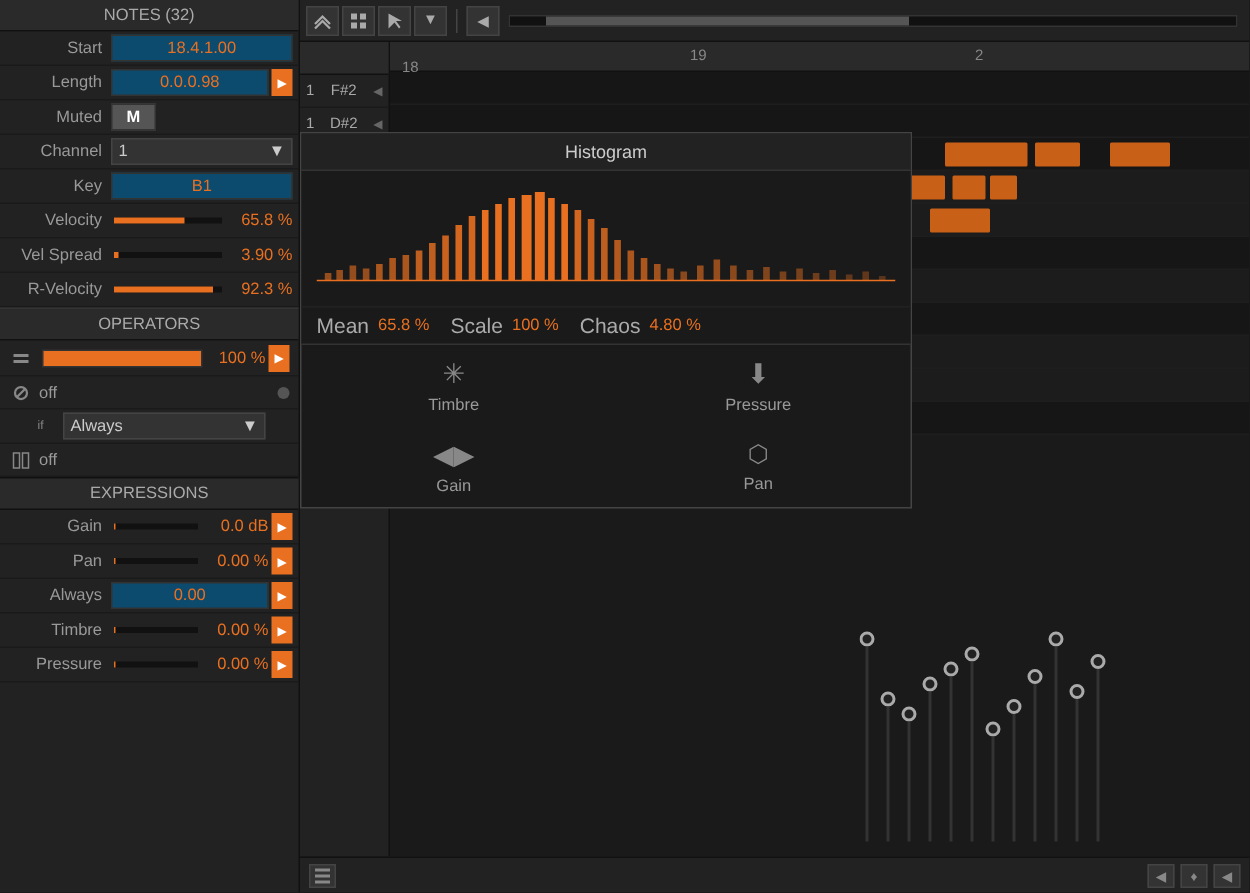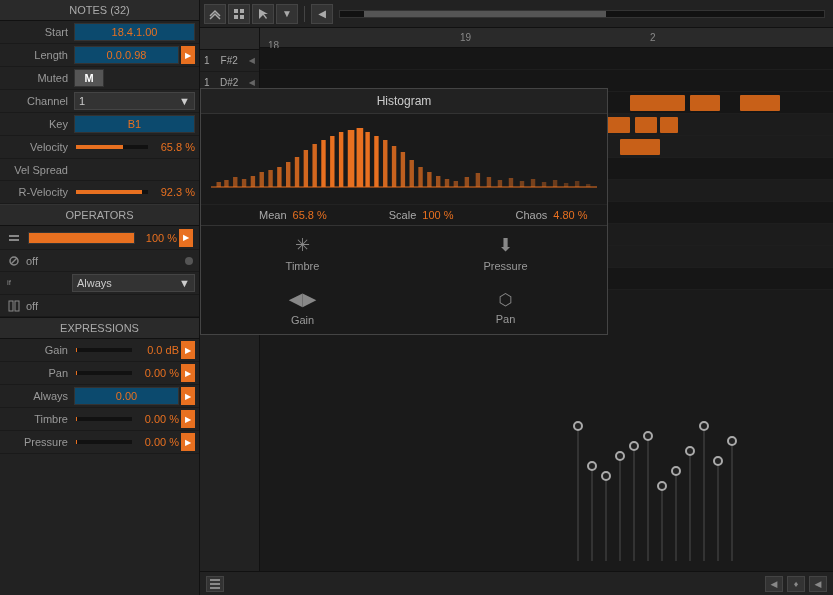--- a/index.html
+++ b/index.html
@@ -202,24 +202,23 @@
       width: 8px;
       height: 8px;
       border-radius: 50%;
       background: #555;
       margin-left: auto;
     }
 
     .op-always-row {
       display: flex;
       align-items: flex-start;
-      padding: 2px 4px;
+      padding: 2px 22px;
       min-height: 22px;
       border-bottom: 1px solid #1a1a1a;
-      gap: 48px;
     }
 
     .always-dropdown {
       flex: 1;
       background: #333;
       border: 1px solid #444;
       color: #ccc;
       font-size: 11px;
       padding: 1px 4px;
       height: 18px;
@@ -362,22 +361,21 @@
       display: flex;
       align-items: center;
       padding: 4px 10px;
       background: #1a1a1a;
       border-top: 1px solid #222;
       gap: 6px;
     }
 
     .stat-label {
       color: #aaa;
-      font-size: 11px;
-      margin-left: 48px;
+      font-size: 14px;
     }
 
     .stat-value {
       color: #e87020;
       font-size: 11px;
       margin-right: 8px;
     }
 
     .expr-btn {
       display: flex;
@@ -551,20 +549,26 @@
     <div class="bar-value">
       <div class="bar-track">
         <div class="bar-fill" style="width:65.8%"></div>
       </div>
       <span class="value-text">65.8 %</span>
     </div>
   </div>
 
   <div class="prop-row">
     <span class="prop-label">Vel Spread</span>
+    <div class="bar-value">
+      <div class="bar-track">
+        <div class="bar-fill" style="width:3.9%"></div>
+      </div>
+      <span class="value-text">3.90 %</span>
+    </div>
   </div>
 
   <div class="prop-row">
     <span class="prop-label">R-Velocity</span>
     <div class="bar-value">
       <div class="bar-track">
         <div class="bar-fill" style="width:92.3%"></div>
       </div>
       <span class="value-text">92.3 %</span>
     </div>

